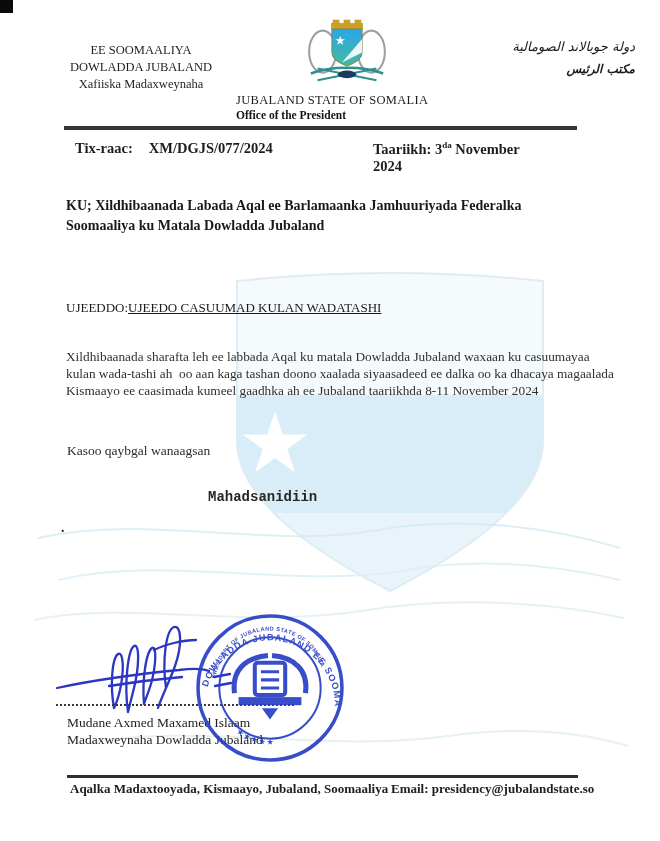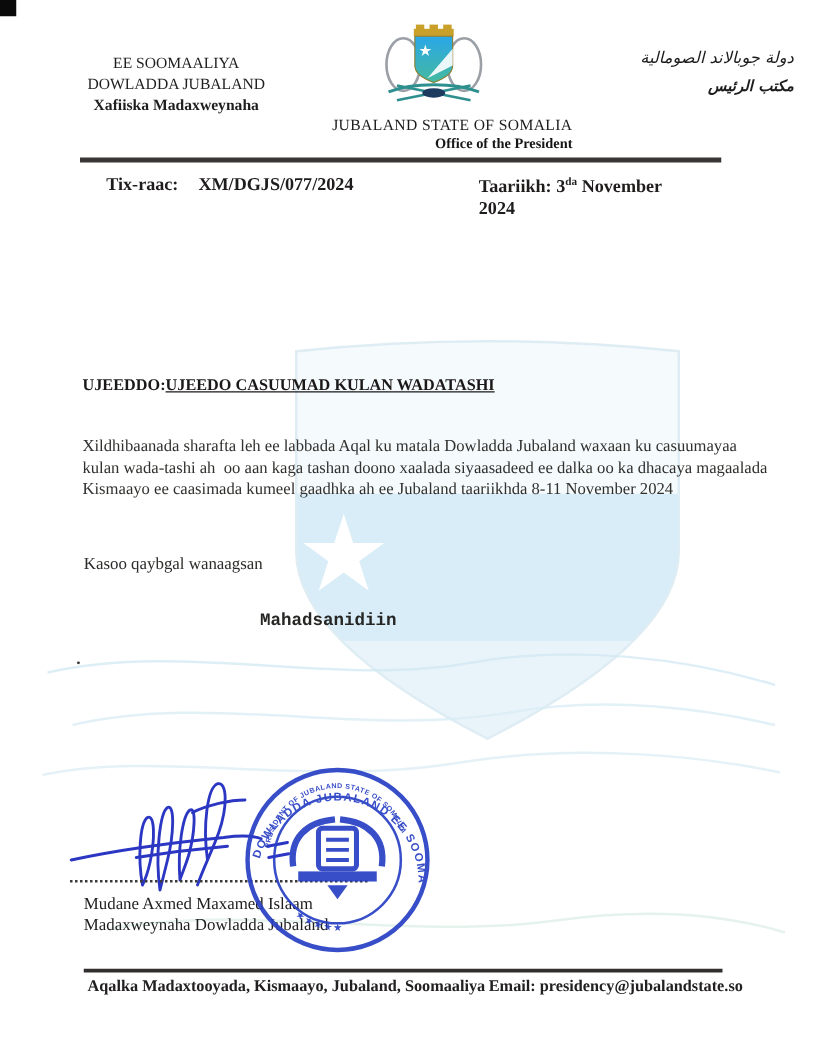--- a/index.html
+++ b/index.html
@@ -1,41 +1,41 @@
 <!DOCTYPE html>
 <html><head>
 <meta charset="utf-8">
 <style>
   html,body{margin:0;padding:0;background:#ffffff;}
   .page{
     position:relative; width:660px; height:841px; background:#fff;
     font-family:"Liberation Serif", serif; color:#262626; overflow:hidden;
   }
-  .b{font-weight:bold;}
+  .b{font-weight:normal;}
   .u{text-decoration:underline;}
 
   .corner-mark{position:absolute;left:0;top:0;width:13px;height:13px;background:#0a0a0a;}
 
   
   .hdr-left{position:absolute;left:58px;top:42px;width:166px;text-align:center;
             font-size:12.5px;line-height:17px;color:#1e1e1e;}
-  .hdr-center{position:absolute;left:236px;top:18px;width:222px;text-align:right;}
+  .hdr-center{position:absolute;left:236px;top:18px;width:222px;text-align:left;}
   .hdr-center .emblem{display:block;margin:0 auto;}
   .hdr-center .org{font-size:12.5px;letter-spacing:.3px;margin-top:1px;color:#1c1c1c;}
   .hdr-center .office{font-size:11.5px;font-weight:bold;margin-top:1px;color:#151515;}
   .hdr-right{position:absolute;right:25px;top:36px;width:200px;direction:rtl;
              font-family:"DejaVu Sans","Liberation Serif",serif;font-size:13px;line-height:22px;color:#1c1c1c;font-style:italic;}
   .hdr-right .ar2{font-weight:bold;font-size:12px;}
 
   .rule{position:absolute;background:#3a3535;}
   .rule-top{left:64px;top:126px;width:513px;height:4px;}
   .rule-bottom{left:67px;top:775px;width:511px;height:3px;background:#332e2e;}
 
   
-  .refrow{position:absolute;left:0;top:140px;width:540px;height:22px;font-size:14.5px;font-weight:600;color:#1f1c1c;margin-left:10px;}
+  .refrow{position:absolute;left:0;top:140px;width:540px;height:22px;font-size:14.5px;font-weight:600;color:#1f1c1c;}
   .ref{position:absolute;left:75px;top:0;}
   .ref .val{margin-left:16px;}
   .date{position:absolute;left:373px;top:0;}
   .date sup{font-size:9px;vertical-align:super;}
 
   .subject{position:absolute;left:66px;top:196px;width:480px;
            font-size:14px;font-weight:bold;line-height:20px;color:#1b1818;}
 
   .purpose{position:absolute;left:66px;top:300px;font-size:13px;color:#1b1818;}
   .purpose .pv{}
@@ -138,20 +138,21 @@
     <div class="ref">
       <span>Tix-raac:</span><span class="val">XM/DGJS/077/2024</span>
     </div>
     <div class="date">
       <span>Taariikh:</span>
       <span>3</span><sup>da</sup>
       <span>November 2024</span>
     </div>
   </div>
 
+  <div class="subject">KU; Xildhibaanada Labada Aqal ee Barlamaanka Jamhuuriyada Federalka Soomaaliya ku Matala Dowladda Jubaland</div>
 
   <div class="purpose">
     <span class="b">UJEEDDO:</span><span class="b u pv">UJEEDO CASUUMAD KULAN WADATASHI</span>
   </div>
 
   <p class="body-par">Xildhibaanada sharafta leh ee labbada Aqal ku matala Dowladda Jubaland waxaan ku casuumayaa kulan wada-tashi ah  oo aan kaga tashan doono xaalada siyaasadeed ee dalka oo ka dhacaya magaalada Kismaayo ee caasimada kumeel gaadhka ah ee Jubaland taariikhda 8-11 November 2024</p>
 
   <div class="closing">Kasoo qaybgal wanaagsan</div>
   <div class="thanks">Mahadsanidiin</div>
   <div class="stray">.</div>

